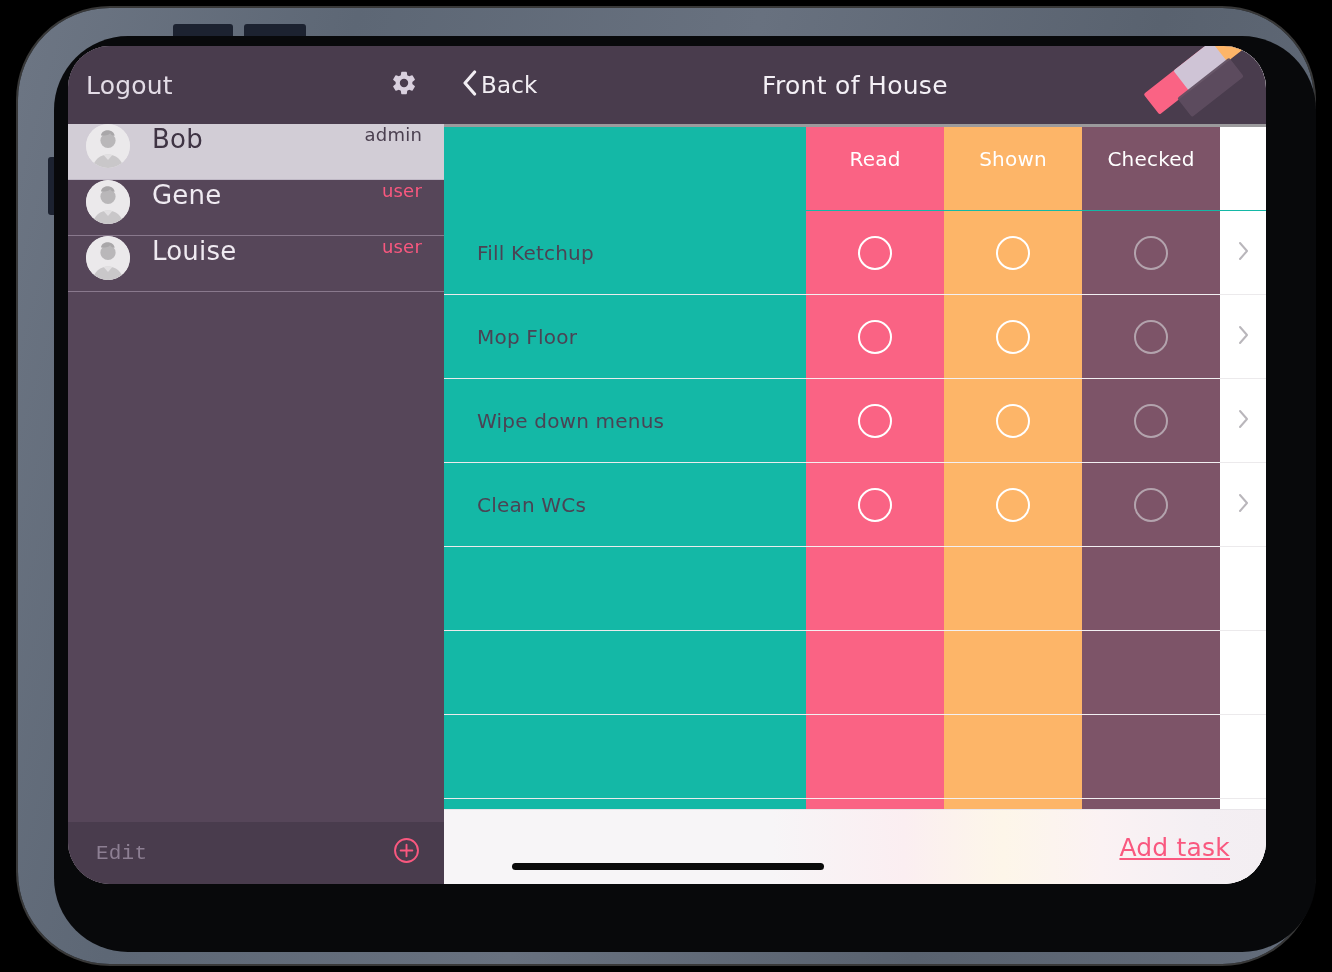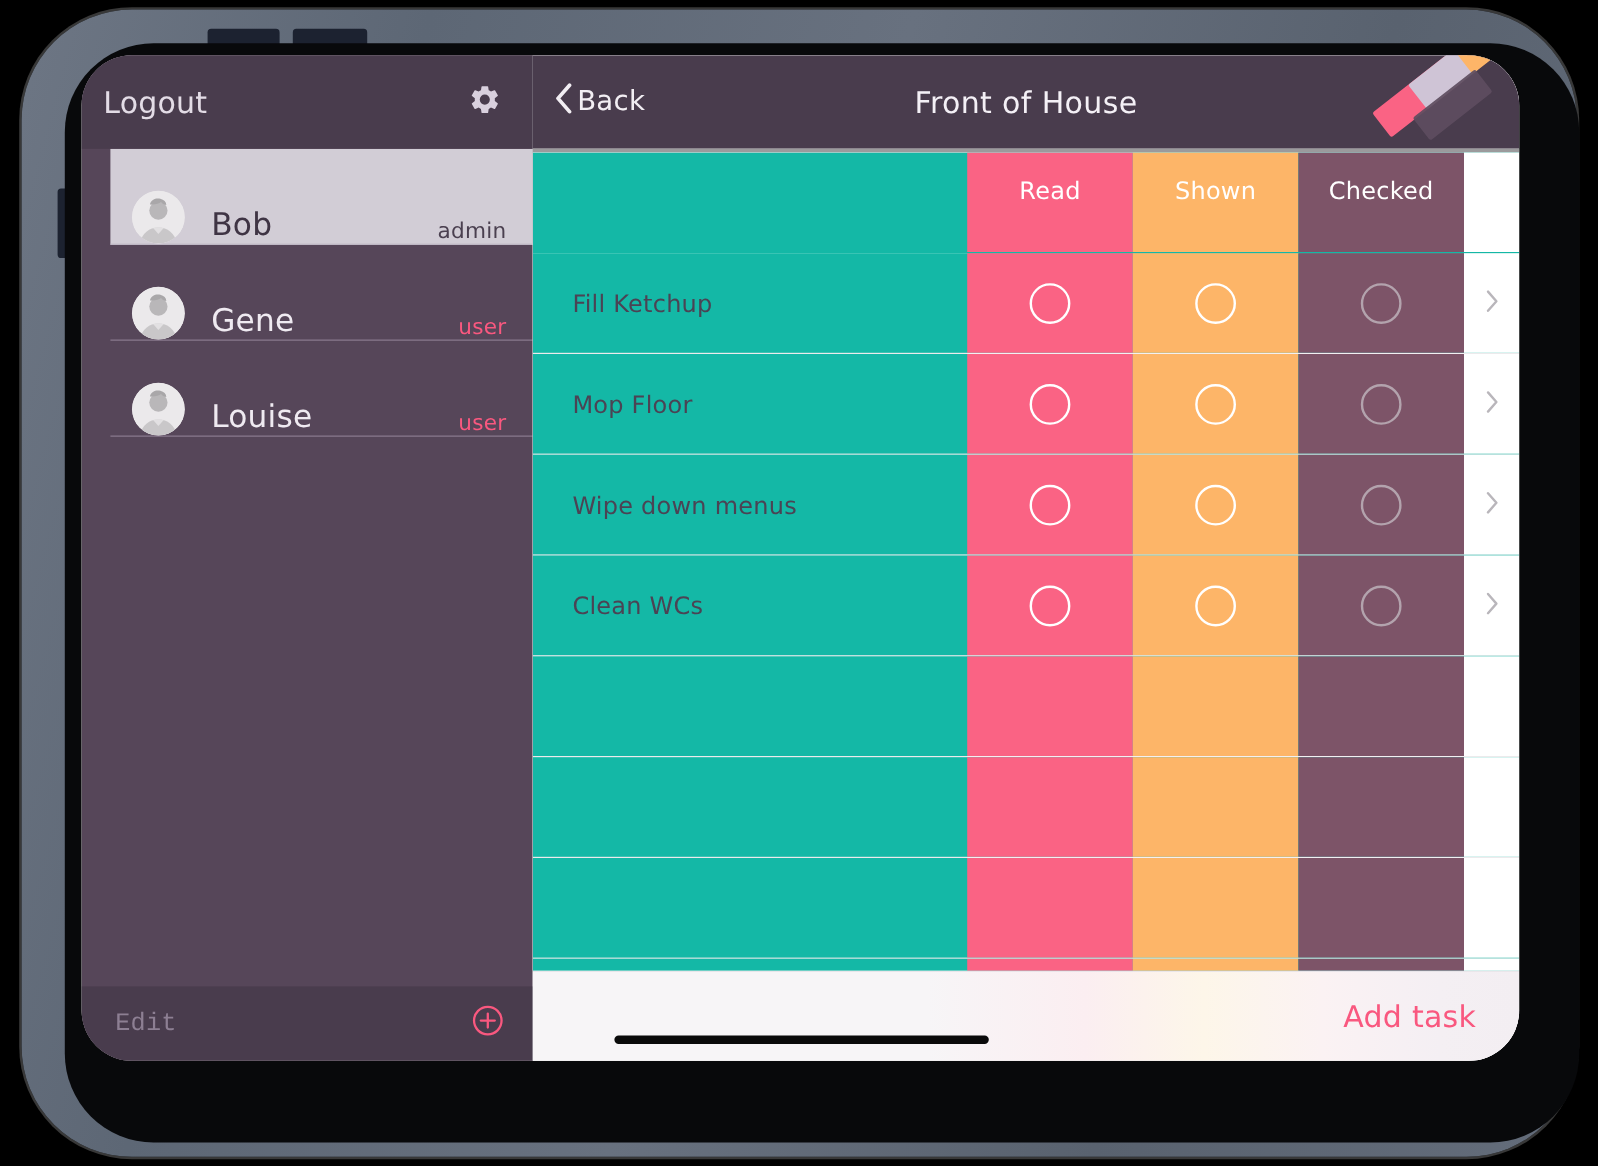--- a/index.html
+++ b/index.html
@@ -91,28 +91,27 @@
     color: #e3dce6;
     font-size: 25px;
     font-weight: 400;
     letter-spacing: 0.2px;
   }
   .gear-icon { display: block; }
 
   .user-list { flex: 1 1 auto; overflow: hidden; }
 
   .user-row {
-    height: 80px;
-    display: flex;
-    align-items: flex-end;
+    height: 56px;
+    display: flex;
+    align-items: flex-start;
     padding: 0 22px 0 18px;
     box-sizing: border-box;
     border-bottom: 1px solid rgba(200,185,205,0.45);
     position: relative;
-    margin-left: 24px;
   }
   .user-row.selected {
     background: #d2cdd6;
     border-bottom: 1px solid #c0b9c6;
   }
 
   .avatar {
     width: 44px;
     height: 44px;
     border-radius: 50%;
@@ -159,20 +158,21 @@
 
   
   .main {
     flex: 1 1 auto;
     height: 100%;
     display: flex;
     flex-direction: column;
     background: #ffffff;
     position: relative;
     min-width: 0;
+    border-radius: 17px;
   }
 
   .main-header {
     height: 78px;
     flex: 0 0 78px;
     background: #493c4d;
     display: flex;
     align-items: center;
     position: relative;
     padding: 0 18px;
@@ -304,20 +304,21 @@
         #fbf2f3 80%,
         #f4eff3 92%,
         #f3eef2 100%);
     border-top: 1px solid #e9e6ea;
   }
   .add-task {
     color: #f9587f;
     font-size: 25px;
     letter-spacing: 0.2px;
     z-index: 2;
+    text-decoration: underline;
   }
   .home-indicator {
     position: absolute;
     left: 68px;
     bottom: 14px;
     width: 312px;
     height: 7px;
     border-radius: 4px;
     background: #0a0a0a;
   }

